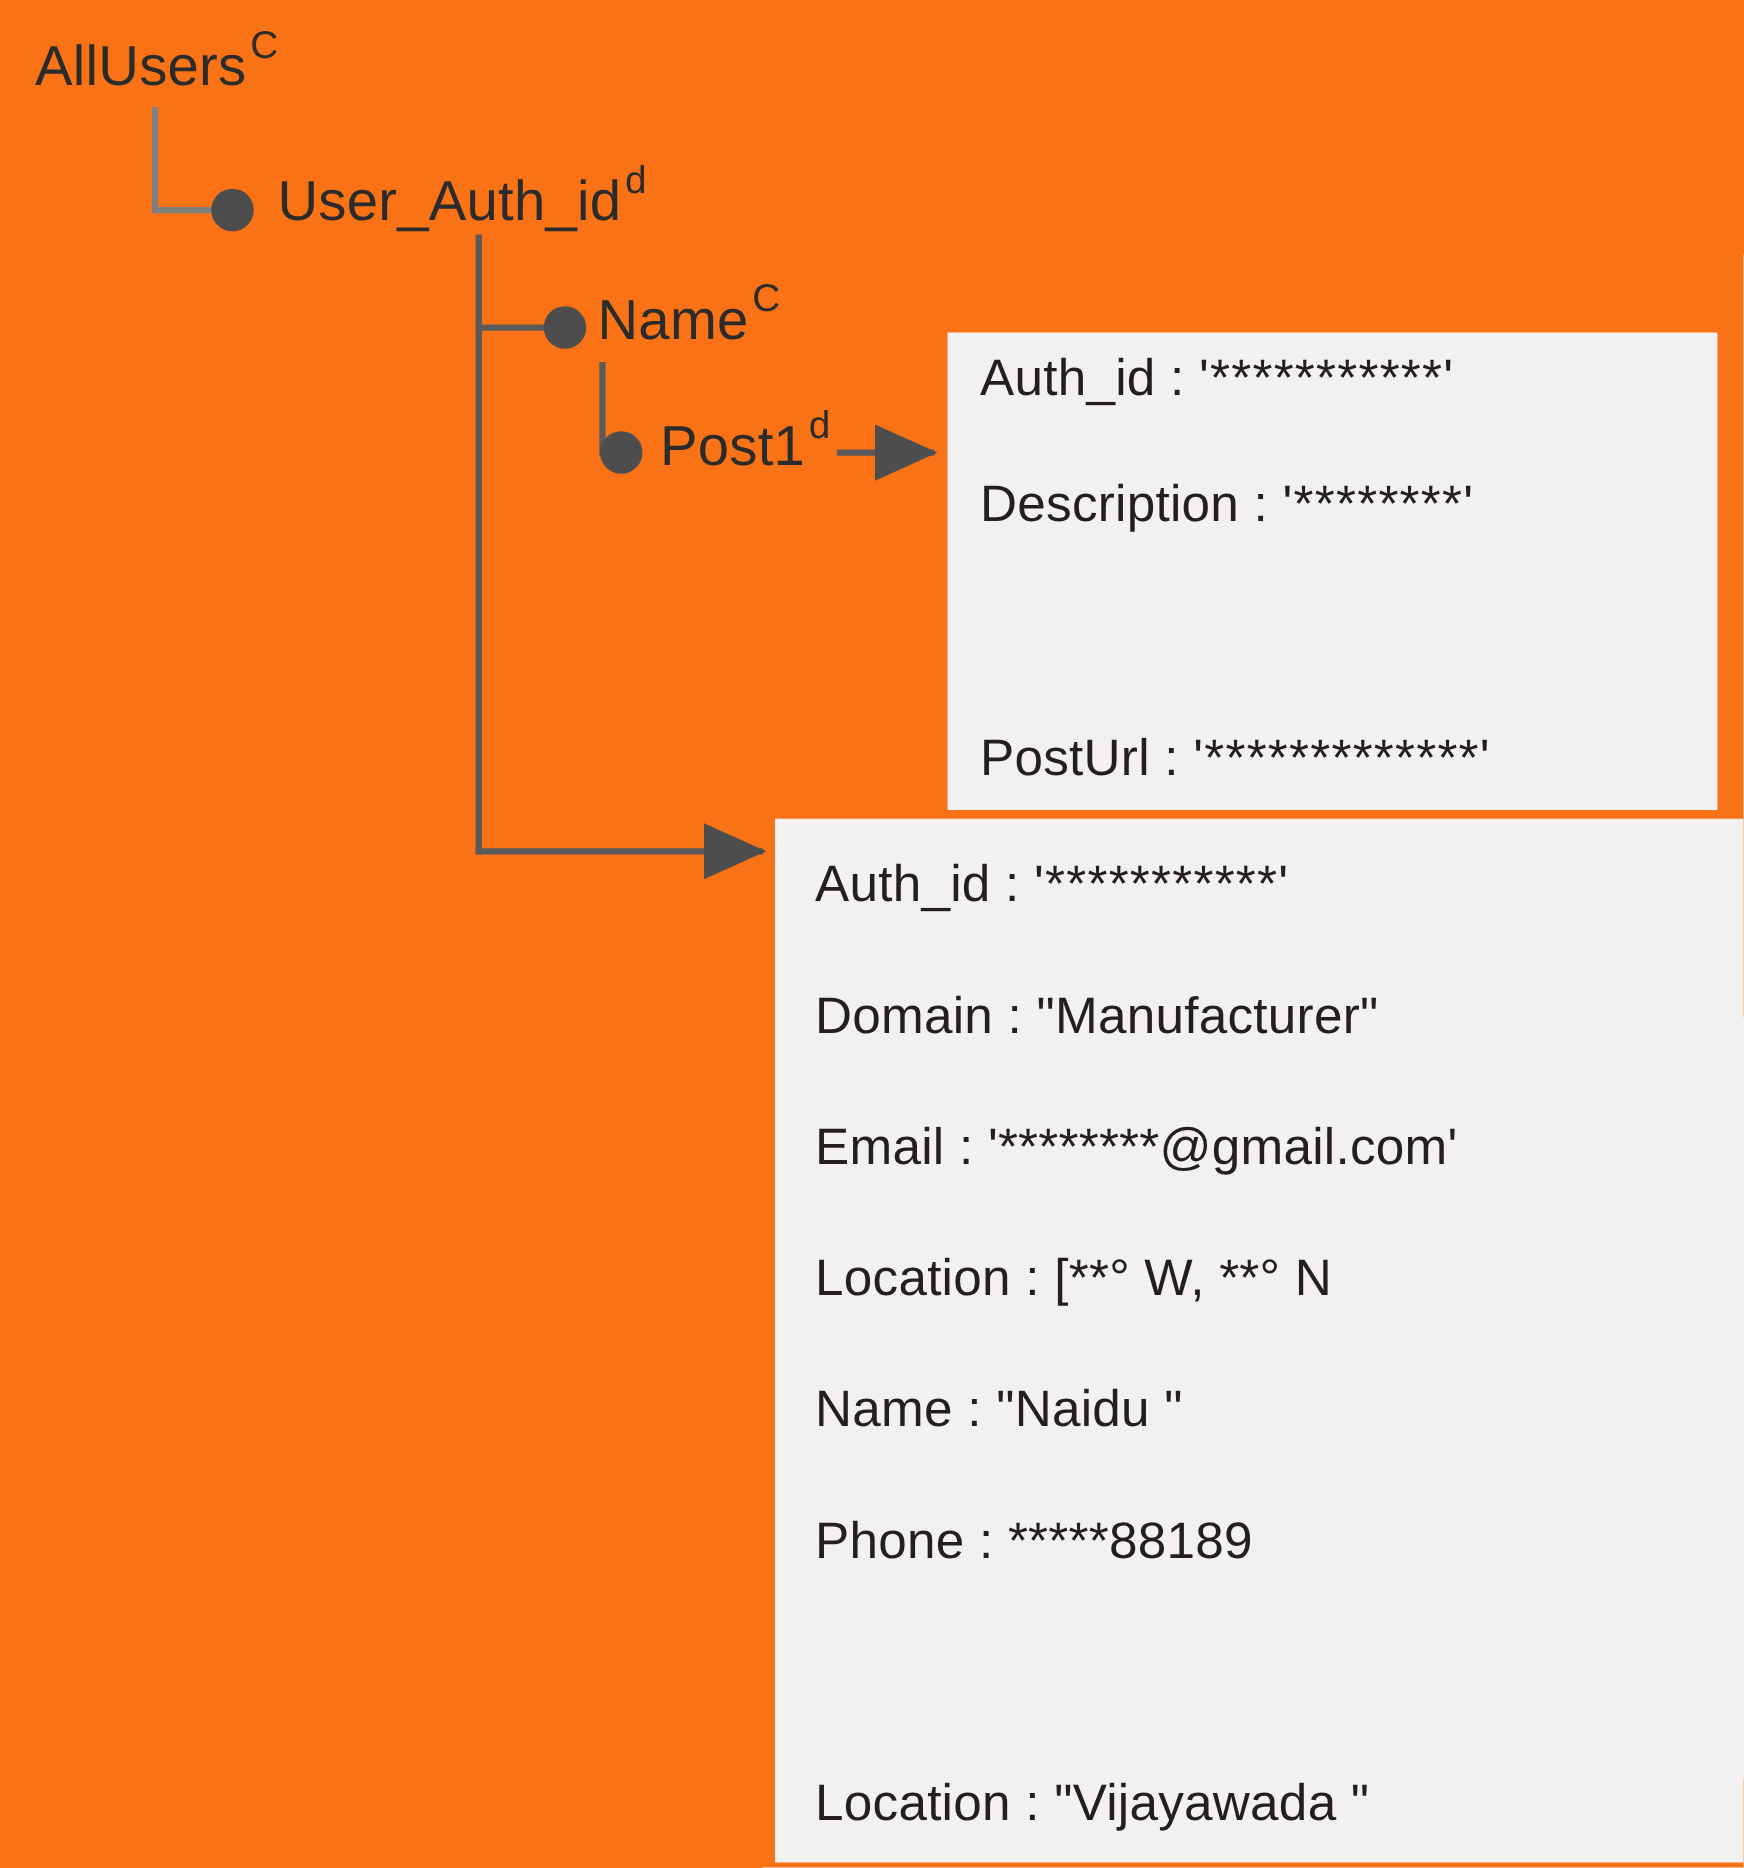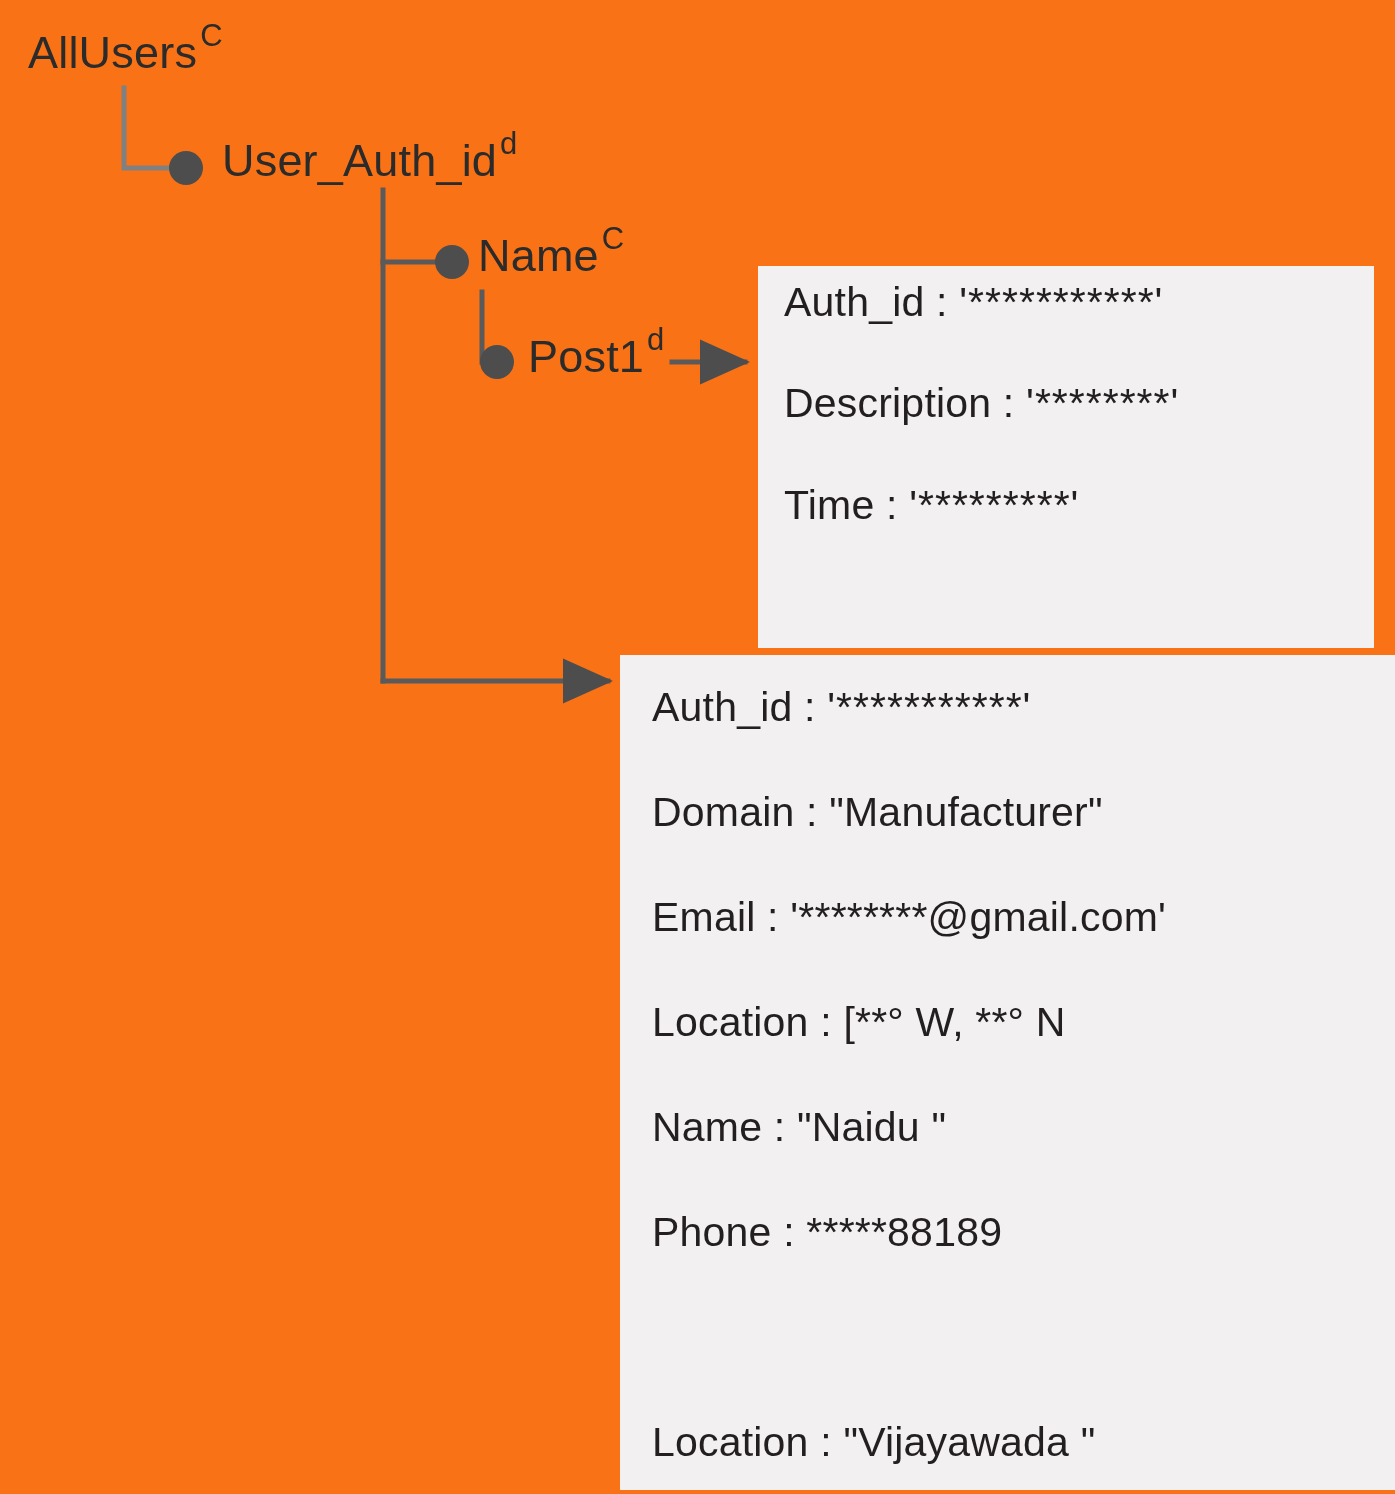--- a/index.html
+++ b/index.html
@@ -138,22 +138,22 @@
     <span class="node-text">Post1</span><span class="node-sup">d</span>
   </div>
 
   <div class="panel" id="panel-post">
     <div class="panel-row" style="left:26px; top:16px;">
       <span>Auth_id</span><span> : </span><span class="stars">'***********'</span>
     </div>
     <div class="panel-row" style="left:26px; top:117px;">
       <span>Description</span><span> : </span><span class="stars">'********'</span>
     </div>
-    <div class="panel-row" style="left:26px; top:219px;">
-      <span>Time</span><span> : </span><span class="stars">'*********'</span>
+    <div class="panel-row" style="left:26px; top:320px;">
+      <span>PostUrl</span><span> : </span><span class="stars">'*************'</span>
     </div>
   </div>
 
   <div class="panel" id="panel-user">
     <div class="panel-row" style="left:32px; top:32px;">
       <span>Auth_id</span><span> : </span><span class="stars">'***********'</span>
     </div>
     <div class="panel-row" style="left:32px; top:137px;">
       <span>Domain</span><span> : </span><span>"Manufacturer"</span>
     </div>

